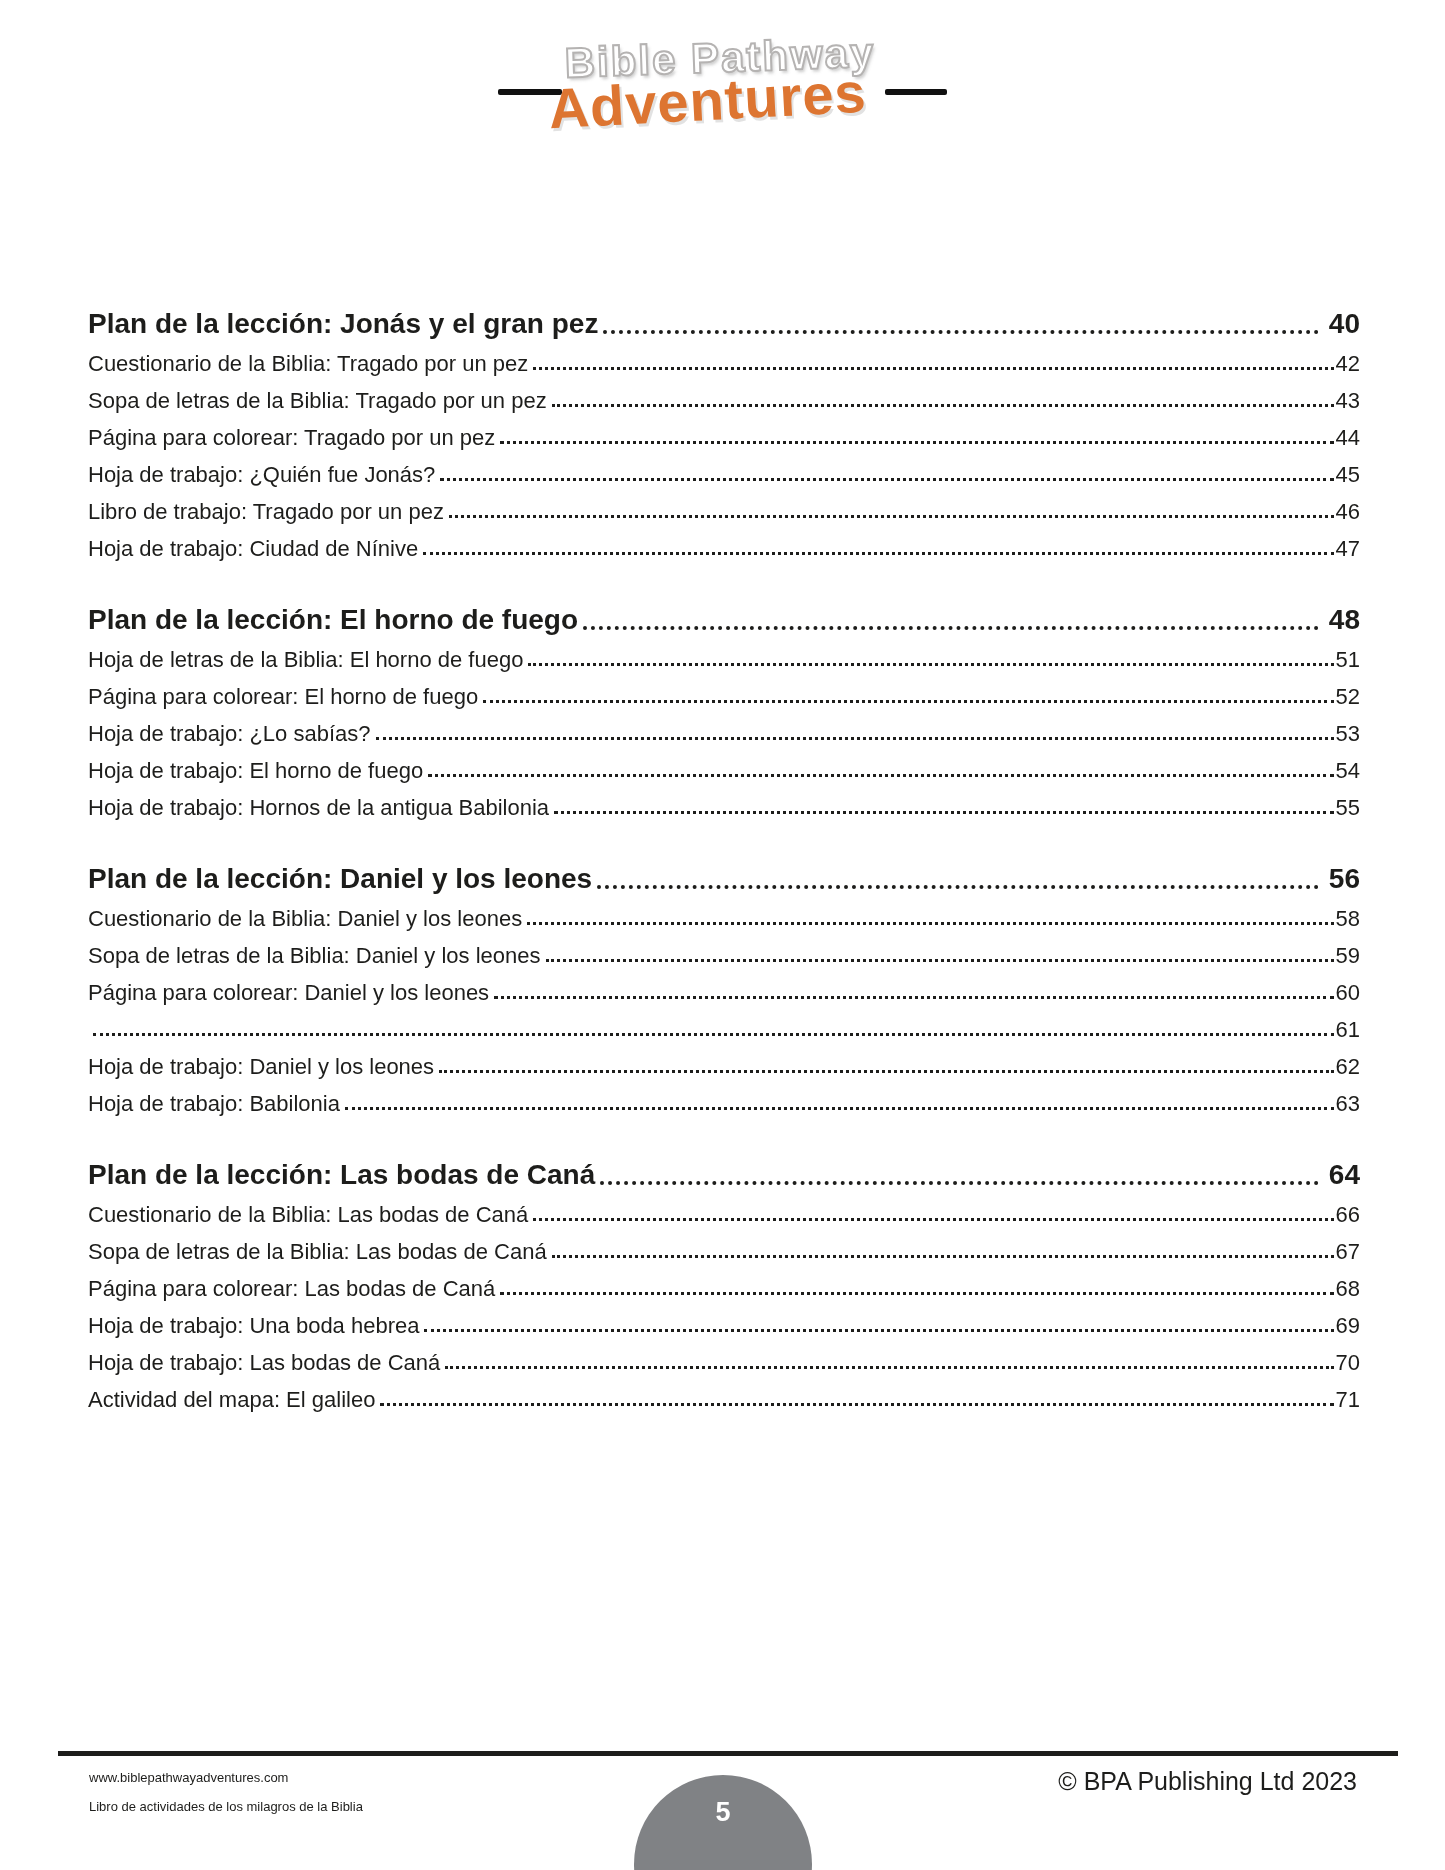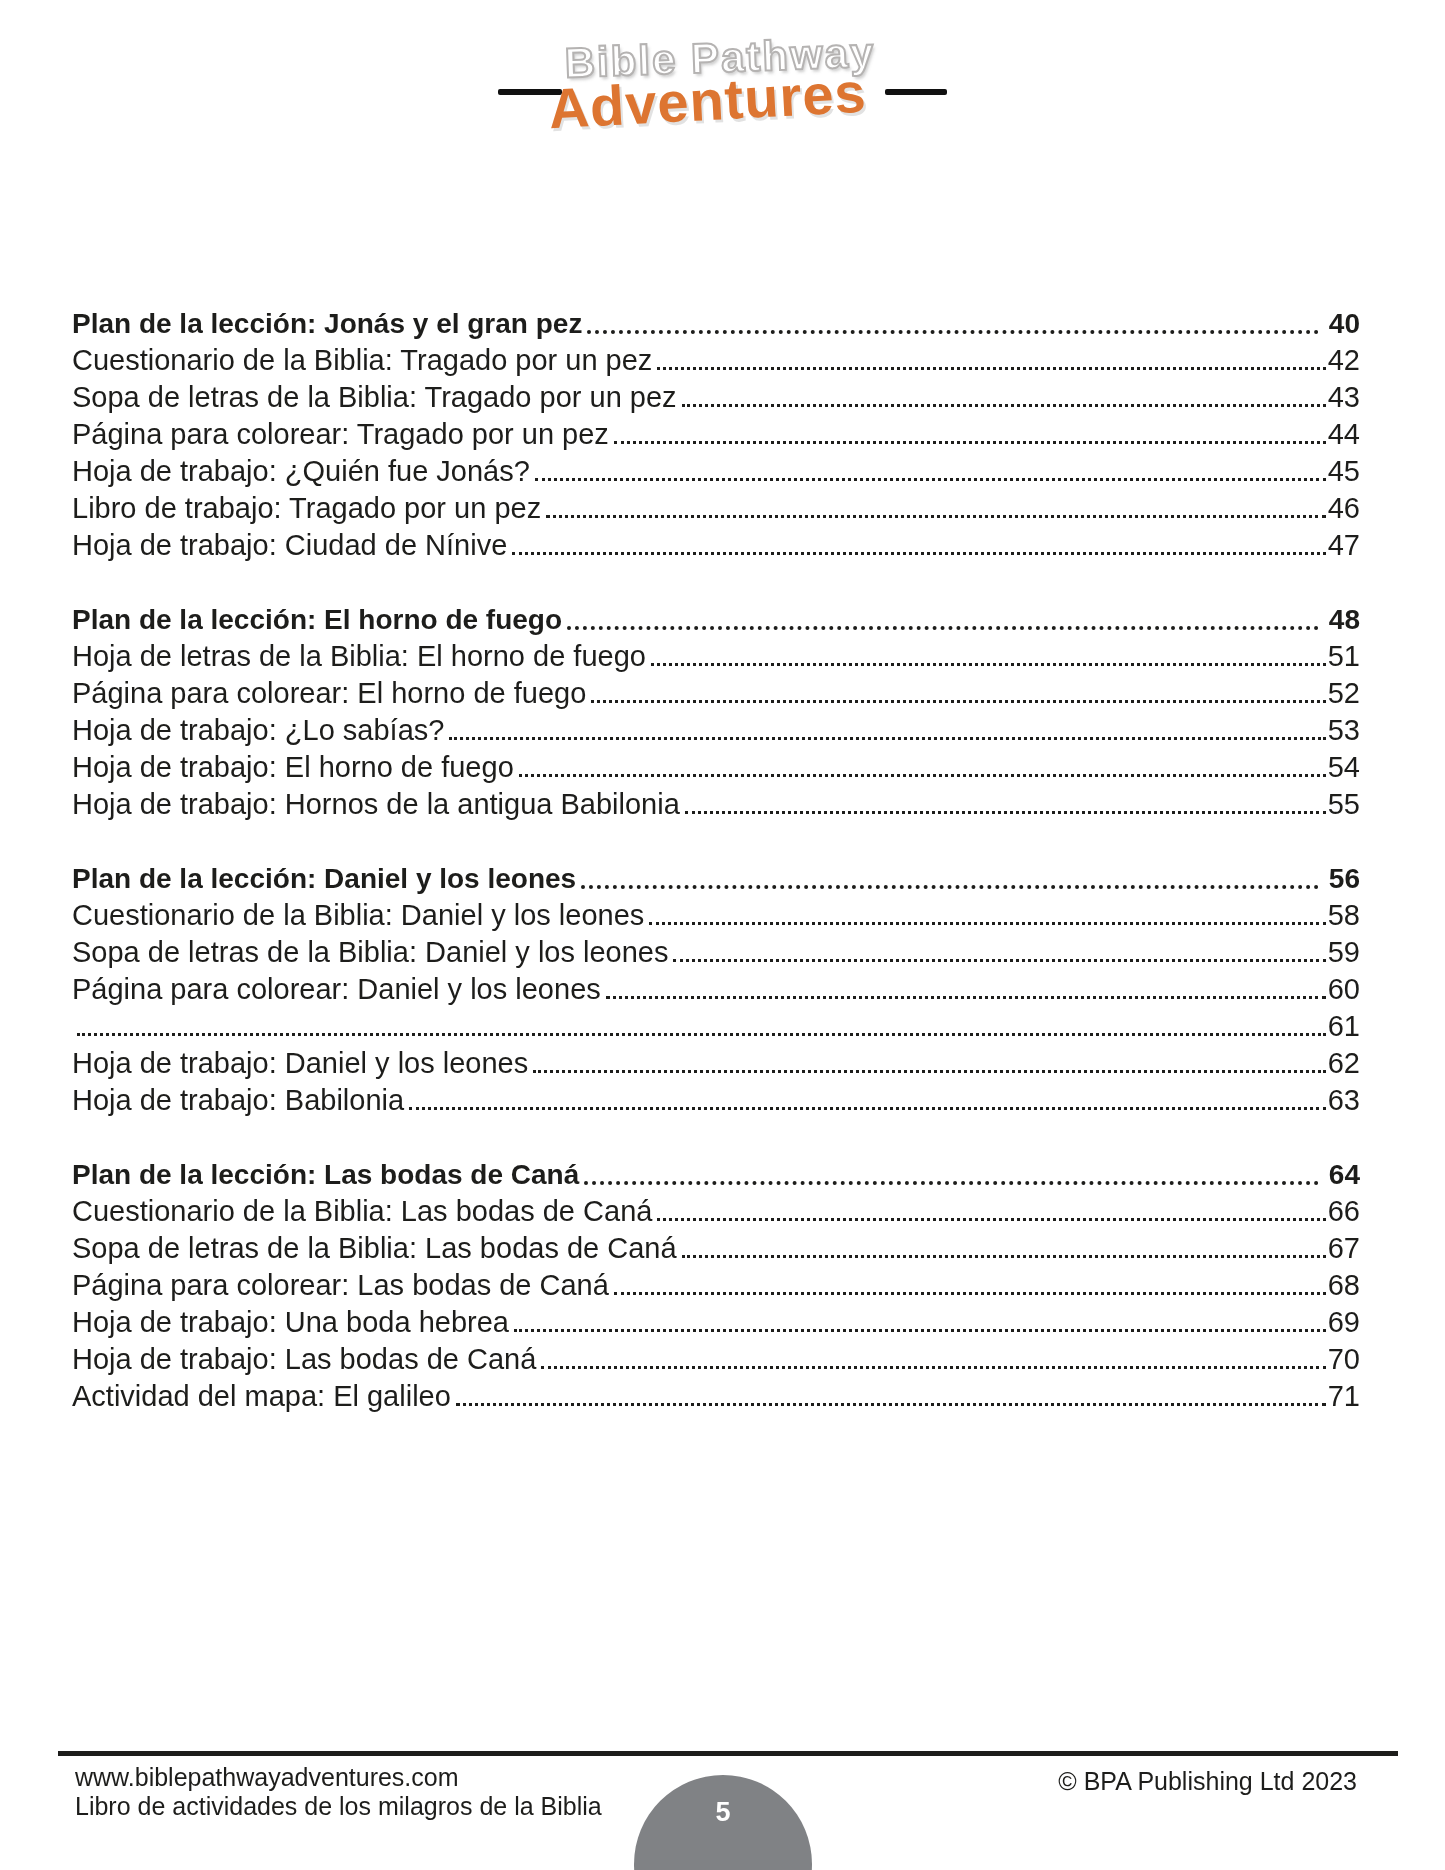--- a/index.html
+++ b/index.html
@@ -38,27 +38,27 @@
     transform: rotate(-3deg);
   }
 
   
   .toc {
     position: absolute;
     left: 72px;
     top: 303px;
     width: 1288px;
   }
-  .toc-section { margin-top: 37px; }
+  .toc-section { margin-top: 37px; margin-left: 16px; }
   .toc-section:first-child { margin-top: 0; }
   .toc-row {
     display: flex;
     align-items: flex-end;
     height: 37px;
-    font-size: 29px;
+    font-size: 22px;
     white-space: nowrap;
   }
   .toc-label { flex: 0 0 auto; }
   .toc-dots {
     flex: 1 1 auto;
     margin: 0 2px 7px 5px;
     border-bottom: 3px dotted #1d1d1b;
     min-width: 20px;
   }
   .toc-page { flex: 0 0 auto; }
@@ -68,22 +68,22 @@
 
   
   .footer-rule {
     position: absolute;
     left: 58px; top: 1751px;
     width: 1340px; height: 5px;
     background: #1d1d1b;
   }
   .footer-left {
     position: absolute;
-    left: 75px; top: 1763px;
-    font-size: 25px; line-height: 29px;
+    left: 89px; top: 1763px;
+    font-size: 13px; line-height: 29px;
     color: #1d1d1b;
   }
   .footer-right {
     position: absolute;
     right: 88px; top: 1767px;
     font-size: 25px;
     text-align: right;
     color: #1d1d1b;
   }
   .page-circle {

